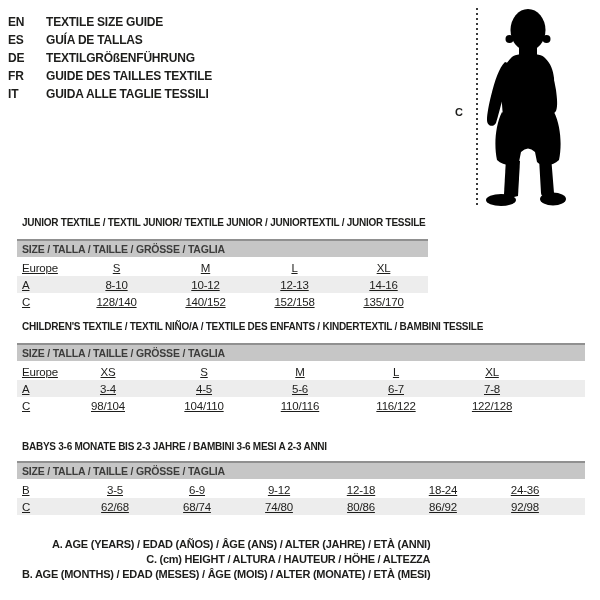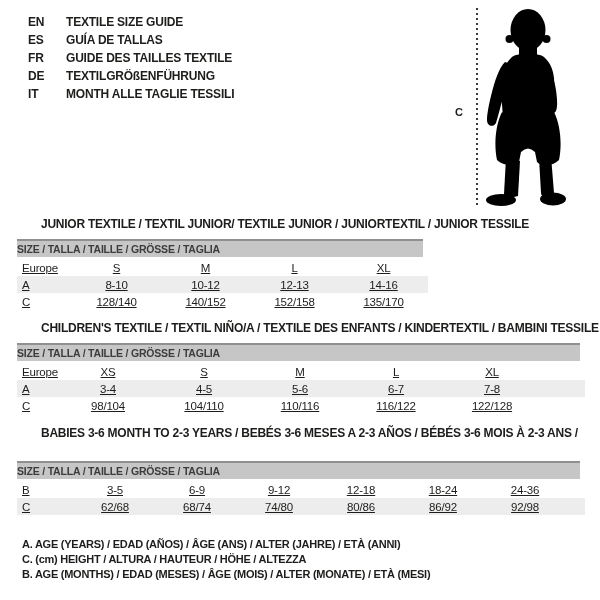--- a/index.html
+++ b/index.html
@@ -1,62 +1,62 @@
 <!DOCTYPE html>
 <html><head>
 <meta charset="utf-8">
 <style>
   html,body{margin:0;padding:0;background:#fff;}
   .page{position:relative;width:600px;height:600px;background:#ffffff;overflow:hidden;
         font-family:"Liberation Sans",sans-serif;color:#1d1d1b;}
   
-  .lang-list{position:absolute;left:28px;top:13px;}
+  .lang-list{position:absolute;left:8px;top:13px;}
   .lang-row{height:18px;line-height:18px;font-size:12px;font-weight:bold;letter-spacing:-0.2px;white-space:nowrap;}
   .lang-code{display:inline-block;width:38px;}
   
   .dashed-line{position:absolute;left:476px;top:8px;width:2px;height:200px;
                background:repeating-linear-gradient(to bottom,#3a3a3a 0 2px,transparent 2px 5px);}
   .measure-label{position:absolute;left:455px;top:106px;font-size:11px;font-weight:bold;}
   .silhouette{position:absolute;left:481px;top:6px;width:90px;height:202px;}
   
-  .tbl-title{position:absolute;left:22px;font-size:12px;font-weight:bold;letter-spacing:-0.25px;white-space:nowrap;margin-left:19px;}
+  .tbl-title{position:absolute;left:22px;font-size:10px;font-weight:bold;letter-spacing:-0.25px;white-space:nowrap;}
   .size-bar{position:absolute;left:17px;background:#c6c6c6;border-top:2px solid #909090;
             height:16px;line-height:16px;font-size:10.5px;font-weight:bold;color:#3c3c3b;
-            letter-spacing:-0.2px;box-sizing:content-box;}
+            padding-left:5px;letter-spacing:-0.2px;box-sizing:content-box;}
   .size-bar.w1{width:406px;}
   .size-bar.w2{width:563px;}
   table.sizes{position:absolute;left:17px;border-collapse:collapse;table-layout:fixed;text-decoration:underline;}
   table.sizes td{height:17px;padding:0;text-align:center;font-size:11.5px;letter-spacing:-0.2px;
                  color:#1d1d1b;white-space:nowrap;overflow:hidden;}
   table.sizes td.lbl{text-align:left;padding-left:5px;}
   table.sizes tr.alt{background:#ededed;}
   
-  .footnotes{position:absolute;left:22px;top:537px;}
+  .footnotes{position:absolute;left:22px;top:537px;text-align:right;}
   .footnote{height:15px;line-height:15px;font-size:11px;font-weight:bold;letter-spacing:-0.25px;white-space:nowrap;}
 </style>
 </head>
 <body>
 
 <div class="page">
 
   <div class="lang-list">
     <div class="lang-row">
       <span class="lang-code">EN</span><span>TEXTILE SIZE GUIDE</span>
     </div>
     <div class="lang-row">
       <span class="lang-code">ES</span><span>GUÍA DE TALLAS</span>
     </div>
     <div class="lang-row">
+      <span class="lang-code">DE</span><span>TEXTILGRÖßENFÜHRUNG</span>
+    </div>
+    <div class="lang-row">
       <span class="lang-code">FR</span><span>GUIDE DES TAILLES TEXTILE</span>
     </div>
     <div class="lang-row">
-      <span class="lang-code">DE</span><span>TEXTILGRÖßENFÜHRUNG</span>
-    </div>
-    <div class="lang-row">
-      <span class="lang-code">IT</span><span>MONTH ALLE TAGLIE TESSILI</span>
+      <span class="lang-code">IT</span><span>GUIDA ALLE TAGLIE TESSILI</span>
     </div>
   </div>
 
   <span class="measure-label">C</span>
   <div class="dashed-line"></div>
   <svg class="silhouette" viewBox="0 0 90 202" xmlns="http://www.w3.org/2000/svg">
     <g fill="#000000">
       <ellipse cx="47" cy="24" rx="17.5" ry="21"></ellipse>
       <circle cx="28.5" cy="33" r="4"></circle>
       <circle cx="65.5" cy="33" r="4"></circle>
@@ -143,21 +143,21 @@
       <td>98/104</td>
       <td>104/110</td>
       <td>110/116</td>
       <td>116/122</td>
       <td>122/128</td>
       <td></td>
     </tr>
   </tbody>
     </table>
 
-  <div class="tbl-title" style="top:426px">BABIES 3-6 MONTH TO 2-3 YEARS / BEBÉS 3-6 MESES A 2-3 AÑOS / BÉBÉS 3-6 MOIS À 2-3 ANS /</div>
+  <div class="tbl-title" style="top:441px">BABYS 3-6 MONATE BIS 2-3 JAHRE / BAMBINI 3-6 MESI A 2-3 ANNI</div>
   <div class="size-bar w2" style="top:461px">SIZE / TALLA / TAILLE / GRÖSSE / TAGLIA</div>
   <table class="sizes" style="top:481px;width:568px">
     <colgroup>
         <col style="width:57px">
         <col style="width:82px">
         <col style="width:82px">
         <col style="width:82px">
         <col style="width:82px">
         <col style="width:82px">
         <col style="width:82px">

